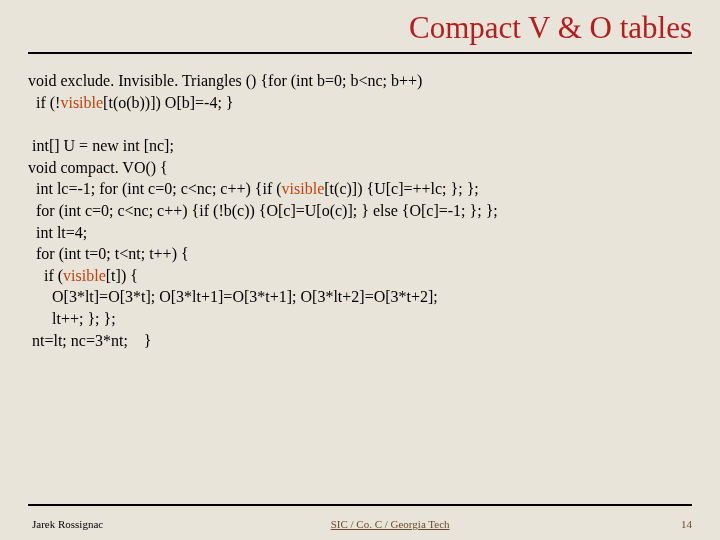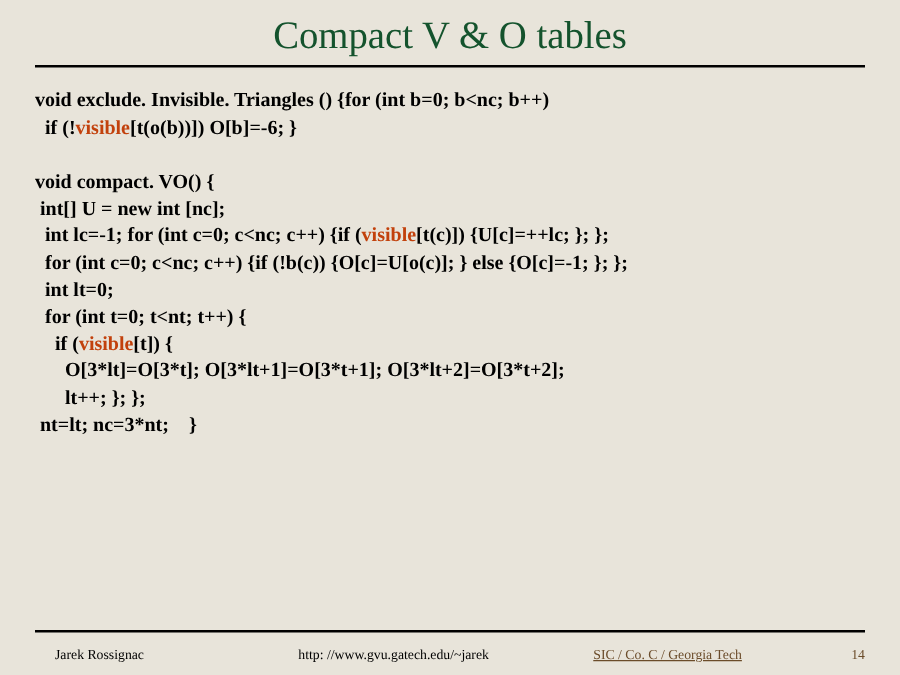--- a/index.html
+++ b/index.html
@@ -11,53 +11,52 @@
     position: relative;
     overflow: hidden;
   }
   .slide {
     width: 100%;
     height: 100%;
     padding: 10px 28px 0 28px;
     position: relative;
   }
   .title {
-    text-align: center;
+    text-align: right;
     font-size: 31px;
     font-weight: normal;
-    color: #14532d;
+    color: #b91c1c;
     margin-bottom: 6px;
     font-family: Liberation Serif, serif;
   }
   .divider {
     height: 2px;
     background: #000;
     margin-bottom: 16px;
   }
   .code-block {
     font-family: "Times New Roman", Times, serif;
     font-size: 16px;
     line-height: 1.35;
     color: #000;
     margin-bottom: 22px;
-    font-weight: bold;
   }
   .line { white-space: pre; }
   .kw-visible { color: #c2410c; }
   .footer-divider {
     position: absolute;
     left: 28px;
     right: 28px;
     bottom: 34px;
     height: 2px;
     background: #000;
   }
   .footer {
     position: absolute;
-    left: 44px;
+    left: 32px;
     right: 28px;
     bottom: 10px;
     display: flex;
     justify-content: space-between;
     align-items: flex-start;
     font-size: 11px;
     color: #000;
   }
   .footer .author { flex: 0 0 auto; }
   .footer .url { flex: 0 0 auto; margin-left: 40px; }
@@ -70,37 +69,36 @@
 </head>
 <body>
 
 <div class="slide">
 
   <h1 class="title">Compact V &amp; O tables</h1>
   <div class="divider"></div>
 
   <div class="code-block">
     <div class="line"><span>void exclude. Invisible. Triangles () {for (int b=0; b&lt;nc; b++)</span></div>
-    <div class="line"><span>  if (!</span><span class="kw-visible">visible</span><span>[t(o(b))]) O[b]=-6; }</span></div>
+    <div class="line"><span>  if (!</span><span class="kw-visible">visible</span><span>[t(o(b))]) O[b]=-4; }</span></div>
   </div>
 
   <div class="code-block">
+    <div class="line"><span> int[] U = new int [nc];</span></div>
     <div class="line"><span>void compact. VO() {</span></div>
-    <div class="line"><span> int[] U = new int [nc];</span></div>
     <div class="line"><span>  int lc=-1; for (int c=0; c&lt;nc; c++) {if (</span><span class="kw-visible">visible</span><span>[t(c)]) {U[c]=++lc; }; };</span></div>
     <div class="line"><span>  for (int c=0; c&lt;nc; c++) {if (!b(c)) {O[c]=U[o(c)]; } else {O[c]=-1; }; };</span></div>
-    <div class="line"><span>  int lt=0;</span></div>
+    <div class="line"><span>  int lt=4;</span></div>
     <div class="line"><span>  for (int t=0; t&lt;nt; t++) {</span></div>
     <div class="line"><span>    if (</span><span class="kw-visible">visible</span><span>[t]) {</span></div>
     <div class="line"><span>      O[3*lt]=O[3*t]; O[3*lt+1]=O[3*t+1]; O[3*lt+2]=O[3*t+2];</span></div>
     <div class="line"><span>      lt++; }; };</span></div>
     <div class="line"><span> nt=lt; nc=3*nt;    }</span></div>
   </div>
 
   <div class="footer-divider"></div>
   <div class="footer">
     <span class="author">Jarek Rossignac</span>
-    <span class="url">http: //www.gvu.gatech.edu/~jarek</span>
     <span class="affil">SIC / Co. C / Georgia Tech</span>
     <span class="pagenum">14</span>
   </div>
 
 </div>
 
 </body></html>

